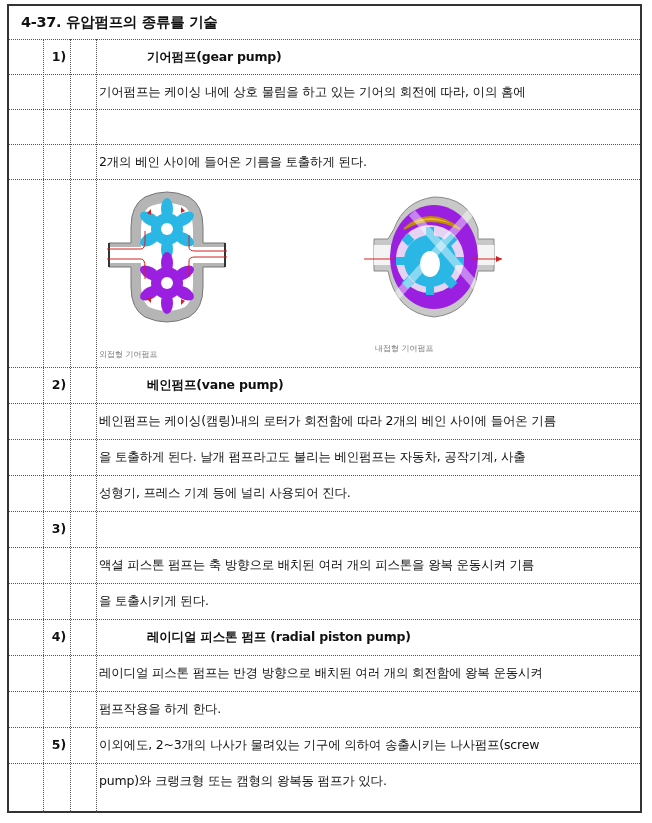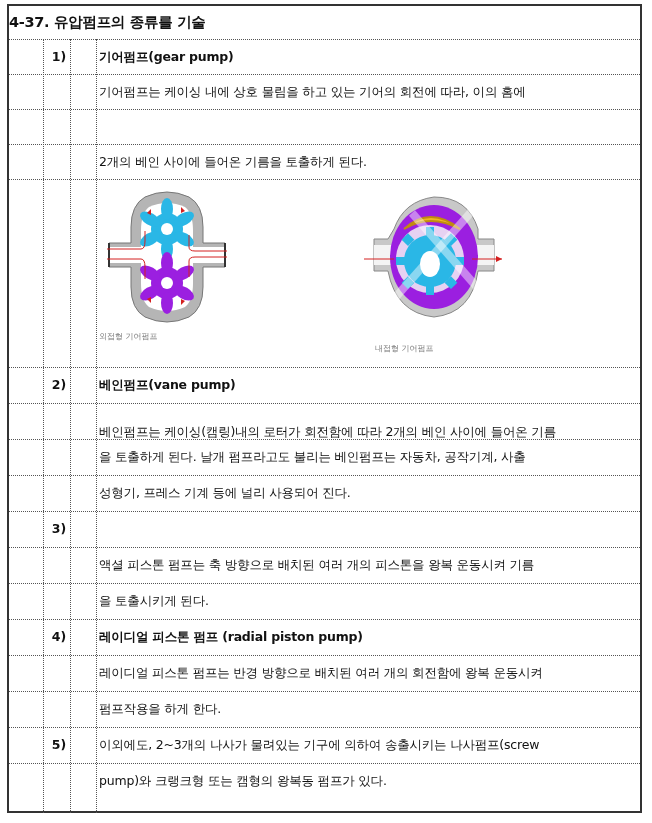--- a/index.html
+++ b/index.html
@@ -1,27 +1,27 @@
 <!DOCTYPE html>
 <html><head>
 <meta charset="utf-8">
 <style>
   html, body { margin: 0; padding: 0; background: #ffffff; }
   body { width: 652px; height: 823px; position: relative; overflow: hidden;
          font-family: "DejaVu Sans", "Liberation Sans", sans-serif; color: #111; }
   .sheet { position: absolute; left: 7px; top: 4px; width: 635px; height: 809px;
            border: 2px solid #333; box-sizing: border-box; background: #fff; }
   .title { position: absolute; left: 0; top: 0; width: 100%; height: 33px;
-           font-weight: bold; font-size: 14.5px; line-height: 33px; padding-left: 0px; letter-spacing: -0.3px; }
+           font-weight: bold; font-size: 14.5px; line-height: 33px; padding-left: 12px; letter-spacing: -0.3px; }
   .hline { position: absolute; left: 0; width: 100%; height: 0; border-top: 1.5px dotted #555; }
   .vline { position: absolute; width: 0; border-left: 1px dotted #555; }
   .row { position: absolute; left: 0; width: 100%; }
   .num { position: absolute; left: 37px; width: 26px; text-align: center; font-weight: bold; font-size: 12.5px; }
   .txt { position: absolute; left: 90px; right: 4px; font-size: 12.5px; white-space: nowrap; letter-spacing: -0.2px; }
-  .head { font-weight: bold; }
+  .head { font-weight: bold; margin-left: 48px; }
   .figure { position: absolute; }
   .caption { position: absolute; font-size: 8px; color: #777; }
 </style>
 </head>
 <body>
 
 <div class="sheet">
   <div class="title">4-37. 유압펌프의 종류를 기술</div>
 
   <div class="vline" style="left:34px; top:33px; height:774px;"></div>
@@ -96,21 +96,21 @@
         <path d="M82 48 L82 60 Q82 64 88 64 L132 64"></path>
         <path d="M82 90 L82 74 Q82 70 88 70 L132 70"></path>
       </g>
       <g fill="#d42020">
         <polygon points="40,26 44,22 44,28"></polygon>
         <polygon points="78,24 74,20 74,26"></polygon>
         <polygon points="40,112 44,116 44,110"></polygon>
         <polygon points="78,114 74,118 74,112"></polygon>
       </g>
     </svg>
-    <div class="caption" style="left:90px; top:152px;">외접형 기어펌프</div>
+    <div class="caption" style="left:90px; top:170px;">외접형 기어펌프</div>
 
     <svg class="figure" style="left:355px; top:10px;" width="140" height="140" viewBox="0 0 140 140">
       <path d="M30 40 Q40 12 70 8 Q104 8 114 40 L114 50 L130 50 L130 82 L114 82 Q108 124 70 128 Q32 124 24 82 L10 82 L10 50 L24 50 Z" fill="#c8c8c8" stroke="#888" stroke-width="1"></path>
       <rect x="10" y="56" width="24" height="20" fill="#f4f4f4"></rect>
       <rect x="106" y="56" width="24" height="20" fill="#f4f4f4"></rect>
       <ellipse cx="70" cy="68" rx="44" ry="52" fill="#9b1fe0"></ellipse>
 
       <circle cx="66" cy="70" r="34" fill="#e6d2f2"></circle>
 
       <g fill="#2ab7e6">
@@ -138,21 +138,21 @@
       </g>
       <polygon points="138,70 132,67 132,73" fill="#d42020"></polygon>
     </svg>
     <div class="caption" style="left:366px; top:164px;">내접형 기어펌프</div>
   </div>
 
   <div class="row" style="top:361px; height:36px; line-height:36px;">
     <span class="num">2)</span>
     <span class="txt head">베인펌프(vane pump)</span>
   </div>
-  <div class="row" style="top:408px; height:36px; line-height:36px;">
+  <div class="row" style="top:397px; height:36px; line-height:36px;">
     <span class="txt">베인펌프는 케이싱(캠링)내의 로터가 회전함에 따라 2개의 베인 사이에 들어온 기름</span>
   </div>
   <div class="row" style="top:469px; height:36px; line-height:36px;">
     <span class="txt">성형기, 프레스 기계 등에 널리 사용되어 진다.</span>
   </div>
   <div class="row" style="top:433px; height:36px; line-height:36px;">
     <span class="txt">을 토출하게 된다. 날개 펌프라고도 불리는 베인펌프는 자동차, 공작기계, 사출</span>
   </div>
 
   <div class="row" style="top:505px; height:36px; line-height:36px;">

